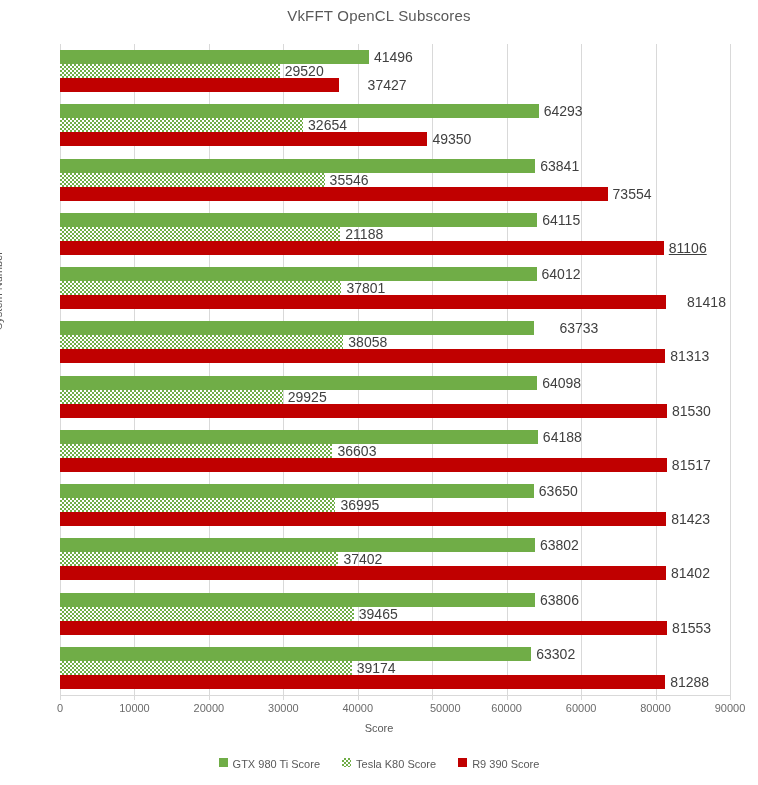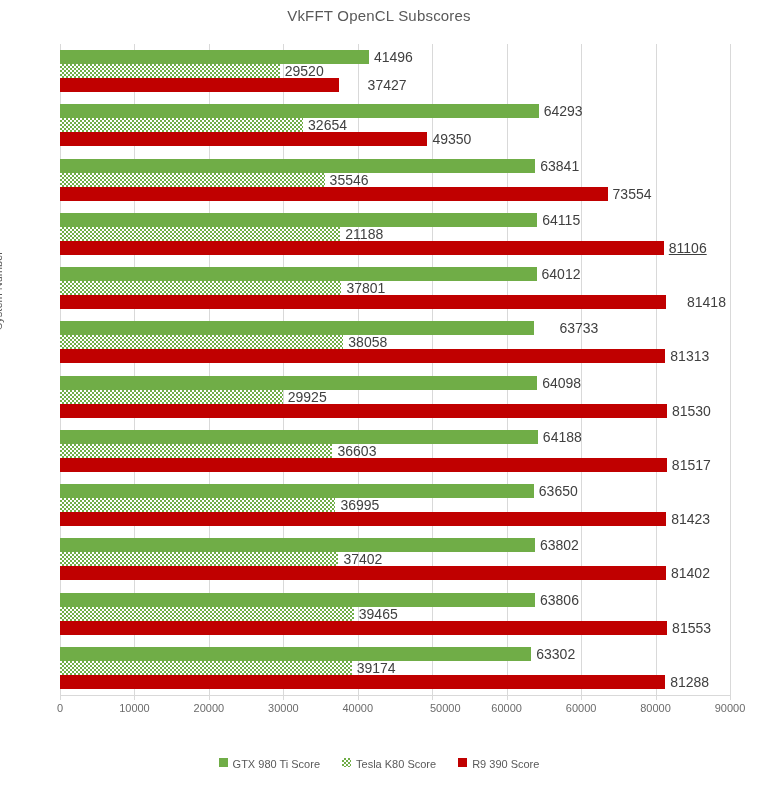--- a/index.html
+++ b/index.html
@@ -137,20 +137,21 @@
       <div class="xtick" style="left: 283.333px;">30000</div>
       <div class="xtick" style="left: 357.778px;">40000</div>
       <div class="xtick" style="left: 432.222px; margin-left: 13px;">50000</div>
       <div class="xtick" style="left: 506.667px;">60000</div>
       <div class="xtick" style="left: 581.111px;">60000</div>
       <div class="xtick" style="left: 655.556px;">80000</div>
       <div class="xtick" style="left: 730px;">90000</div>
     </div>
   <div id="yticks-layer"></div>
 
+  <div class="xaxis-title">Score</div>
   <div class="yaxis-title">System Number</div>
 
   <div class="legend" id="legend">
       <div class="legend-item">
         <span class="swatch solid-green"></span>
         <span>GTX 980 Ti Score</span>
       </div>
       <div class="legend-item">
         <span class="swatch dotted-green"></span>
         <span>Tesla K80 Score</span>

